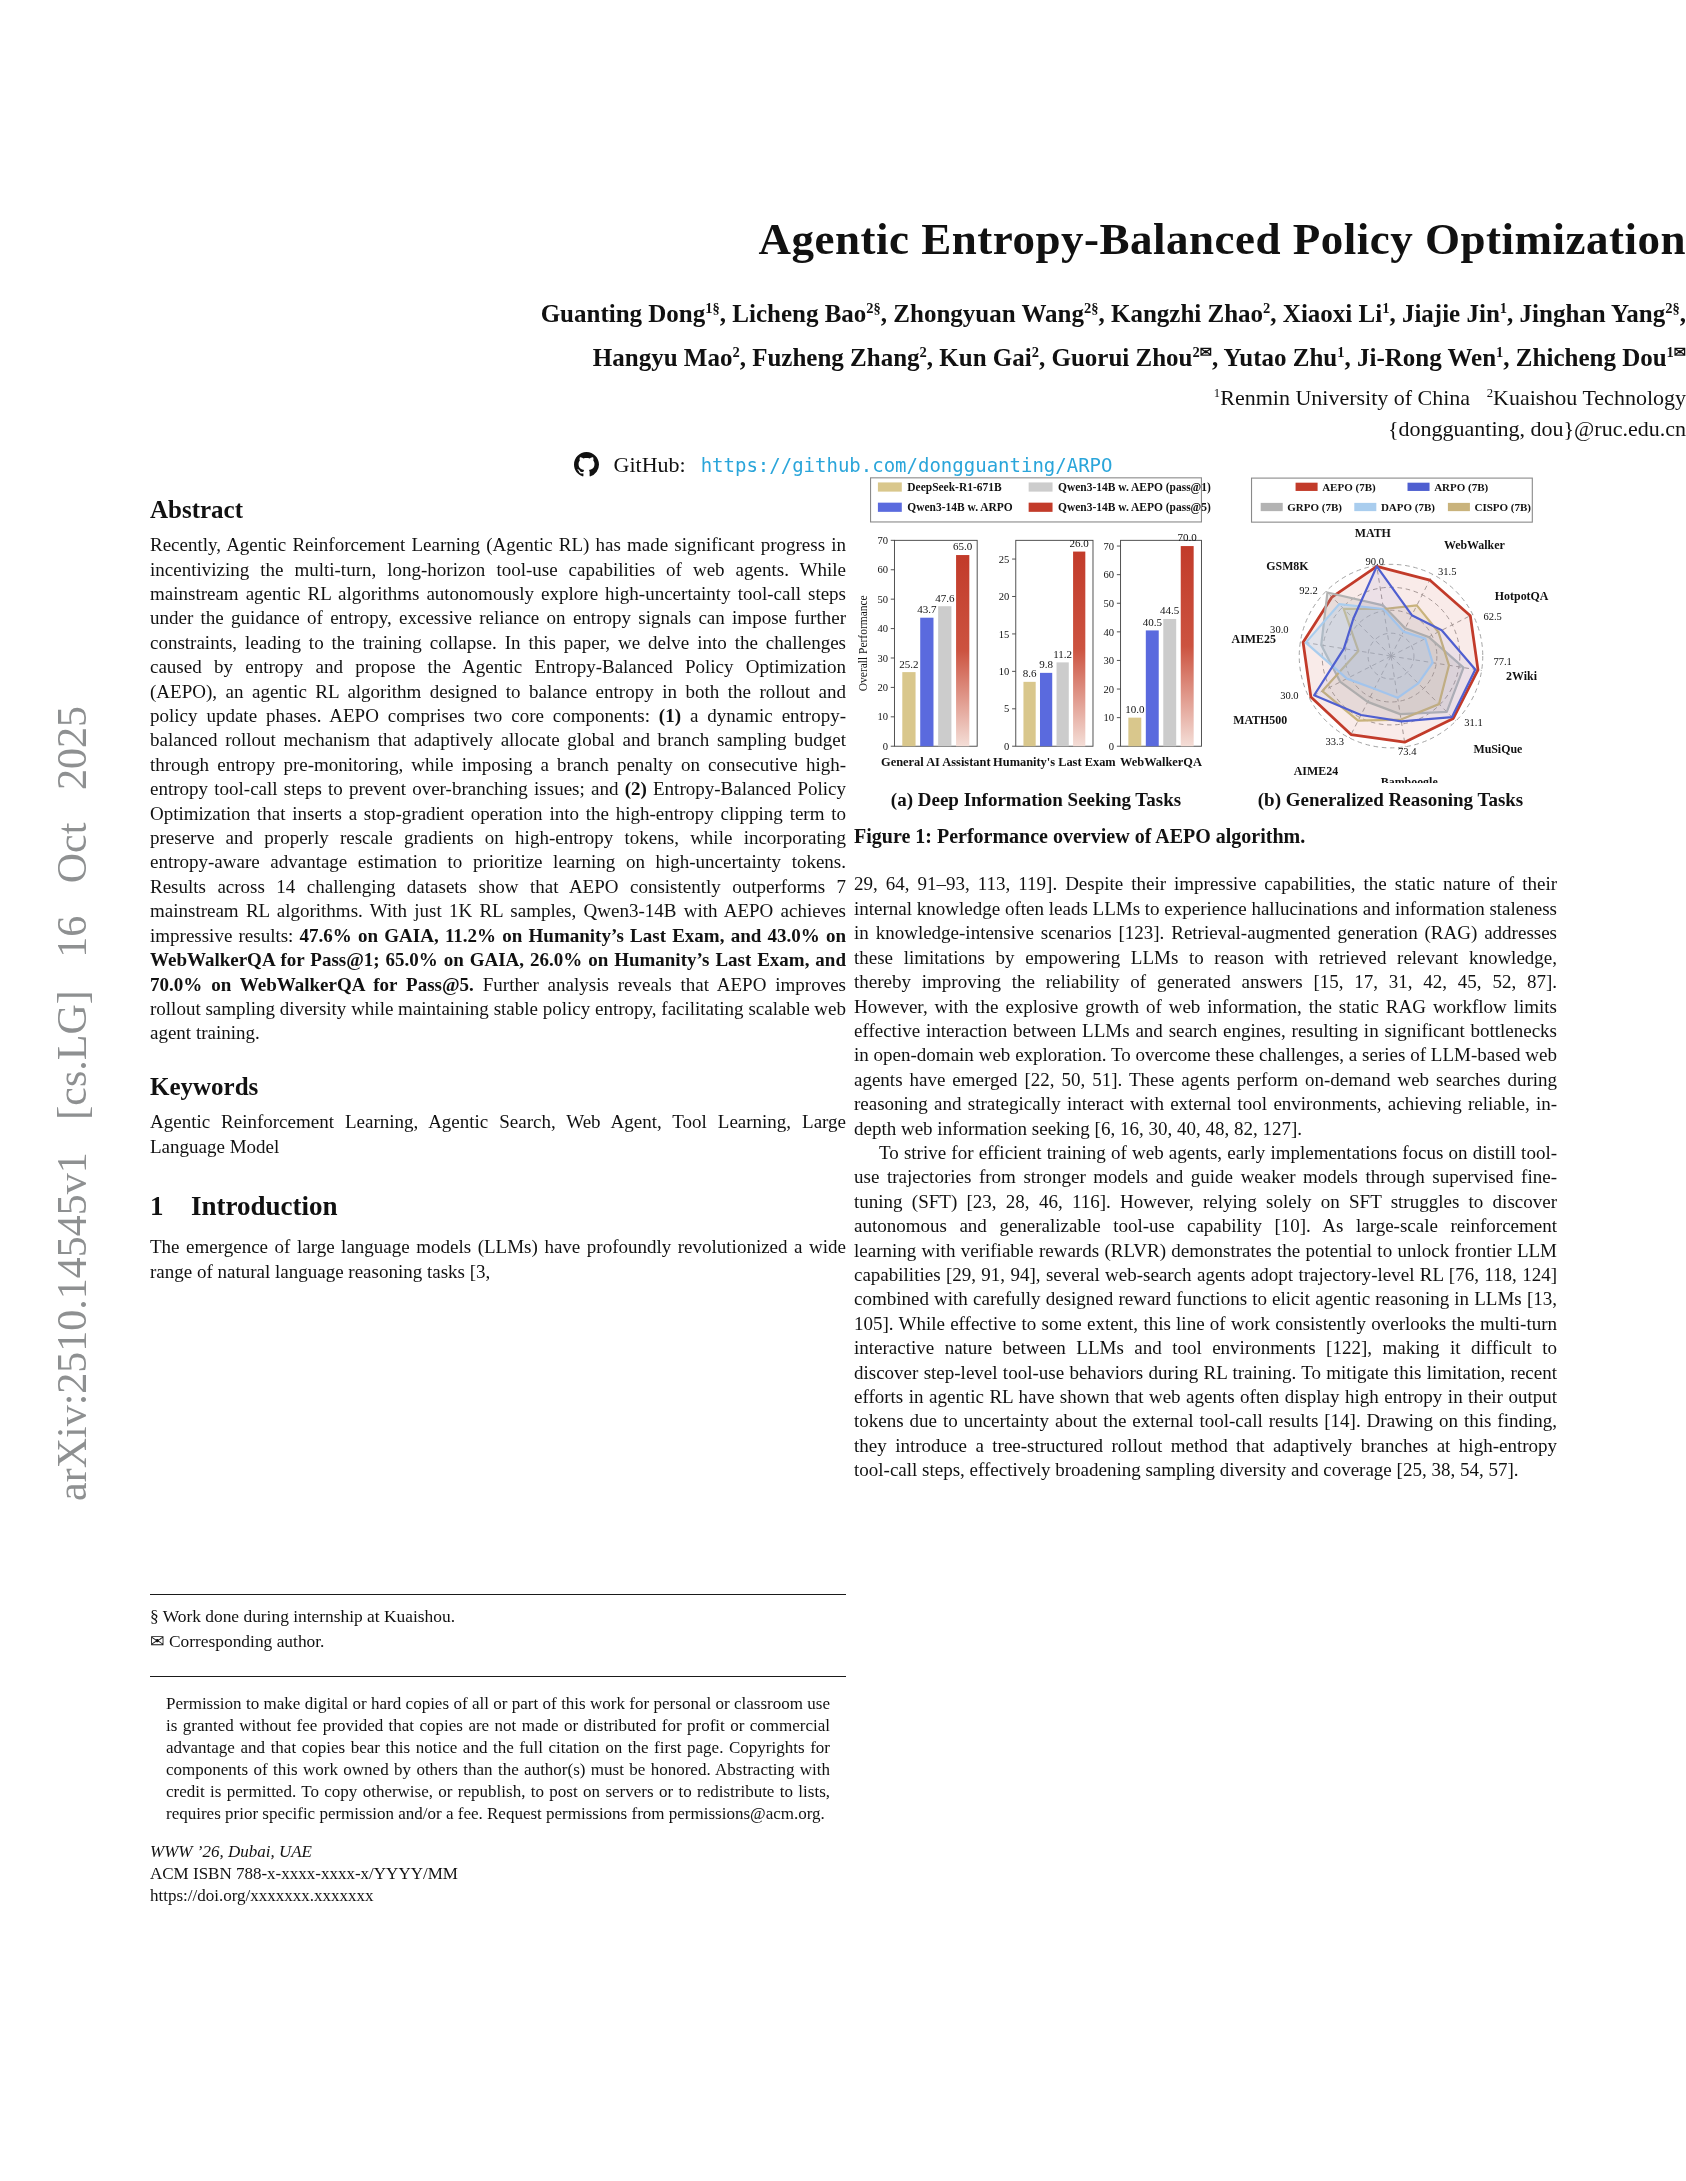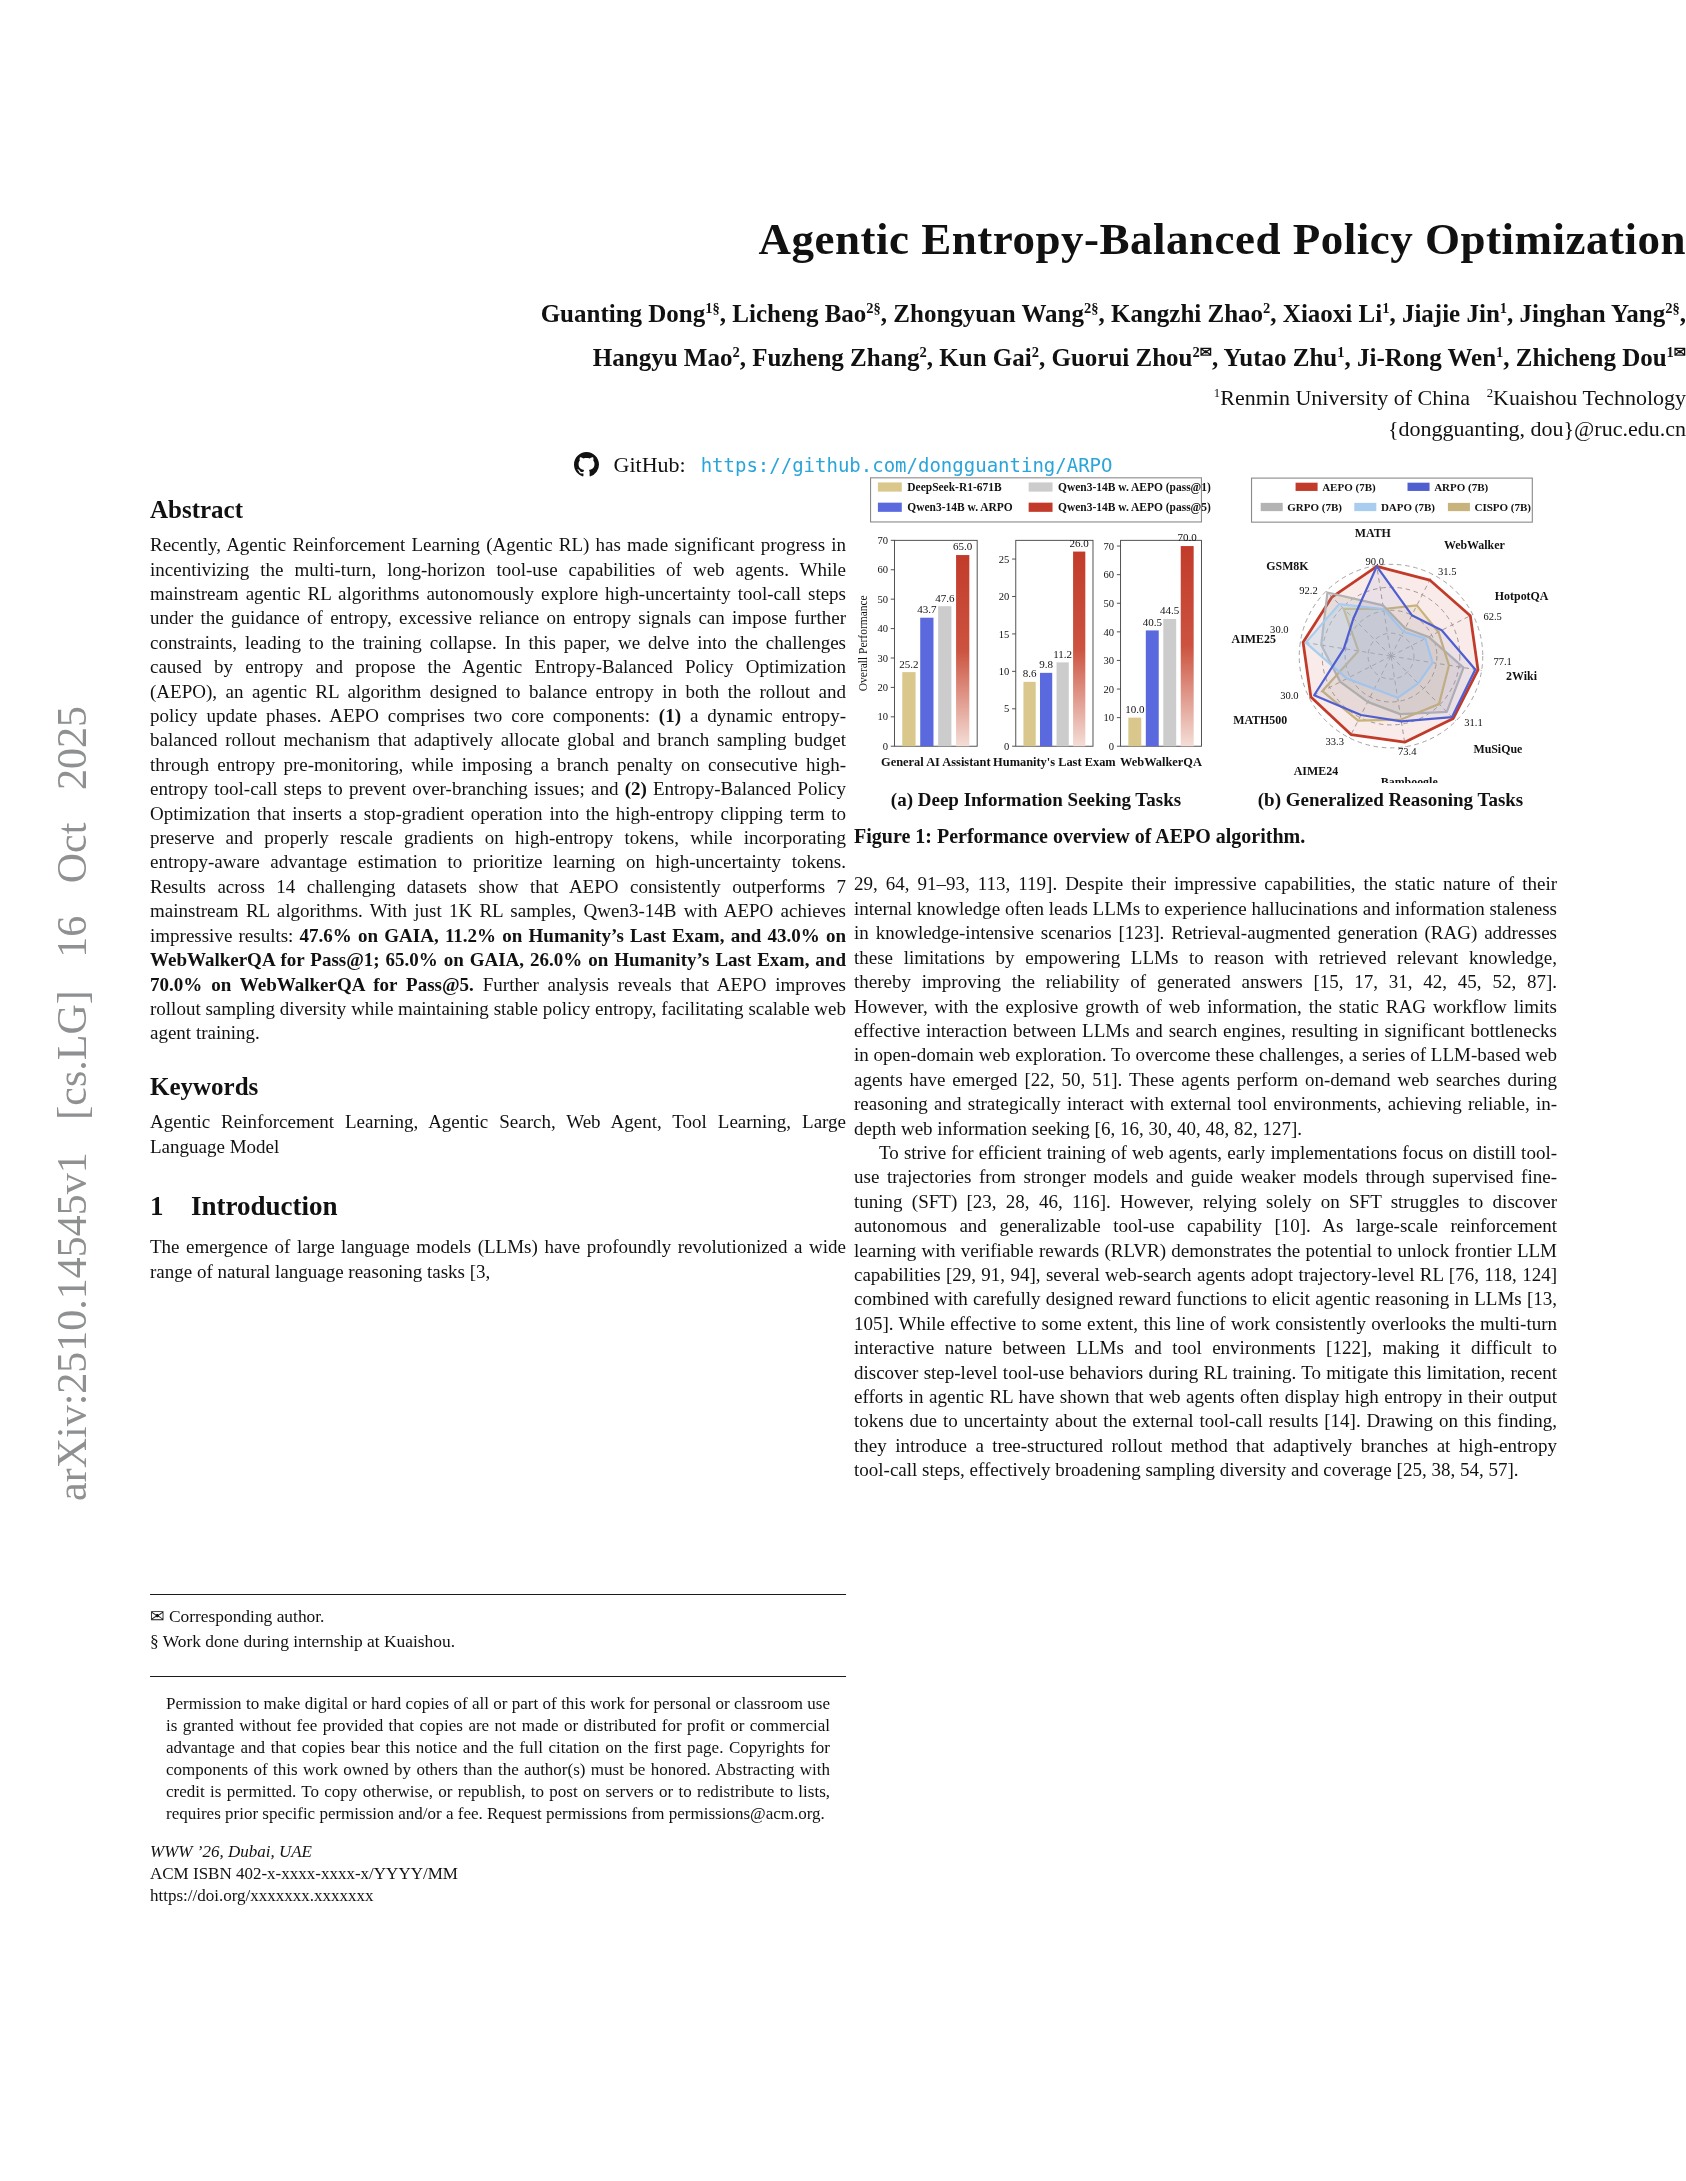--- a/index.html
+++ b/index.html
@@ -78,26 +78,26 @@
 
   <div class="intro-block">
     <h2 class="head sec">
       <span>1</span><span class="sec-gap"></span><span>Introduction</span>
     </h2>
     <p class="body">The emergence of large language models (LLMs) have profoundly revolutionized a wide range of natural language reasoning tasks [3,</p>
   </div>
 
   <div class="fnblock">
     <div class="rule"></div>
+    <p class="fn">§ Work done during internship at Kuaishou.</p>
     <p class="fn">✉ Corresponding author.</p>
-    <p class="fn">§ Work done during internship at Kuaishou.</p>
     <div class="rule2"></div>
     <p class="perm">Permission to make digital or hard copies of all or part of this work for personal or classroom use is granted without fee provided that copies are not made or distributed for profit or commercial advantage and that copies bear this notice and the full citation on the first page. Copyrights for components of this work owned by others than the author(s) must be honored. Abstracting with credit is permitted. To copy otherwise, or republish, to post on servers or to redistribute to lists, requires prior specific permission and/or a fee. Request permissions from permissions@acm.org.</p>
     <p class="venue">WWW ’26, Dubai, UAE</p>
-    <p class="small-line">ACM ISBN 402-x-xxxx-xxxx-x/YYYY/MM</p>
+    <p class="small-line">ACM ISBN 788-x-xxxx-xxxx-x/YYYY/MM</p>
     <p class="small-line">https://doi.org/xxxxxxx.xxxxxxx</p>
   </div>
 </div>
 
 <div class="col col-right">
   <div class="fig-row">
     <div class="panel">
       <svg id="barSvg" width="364" height="307" viewBox="0 0 396 334">
           <defs>
             <linearGradient id="redgrad" x1="0" y1="0" x2="0" y2="1">

